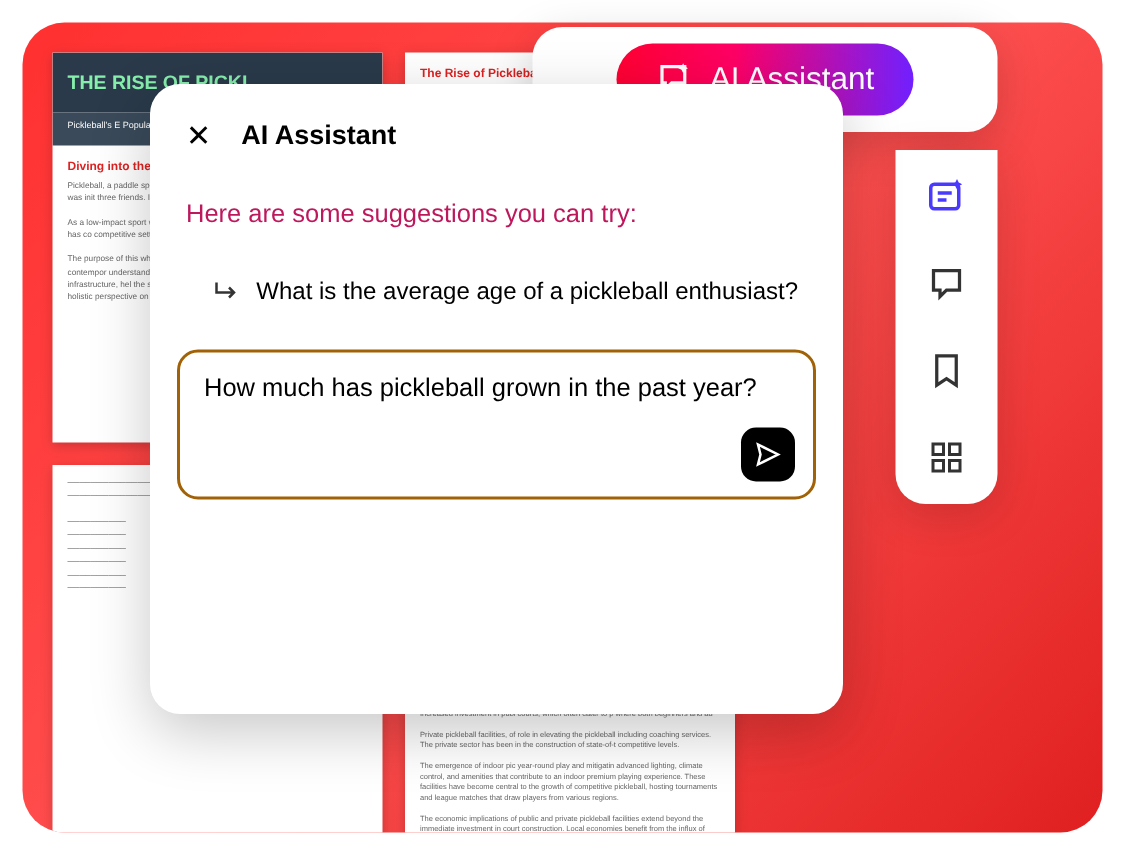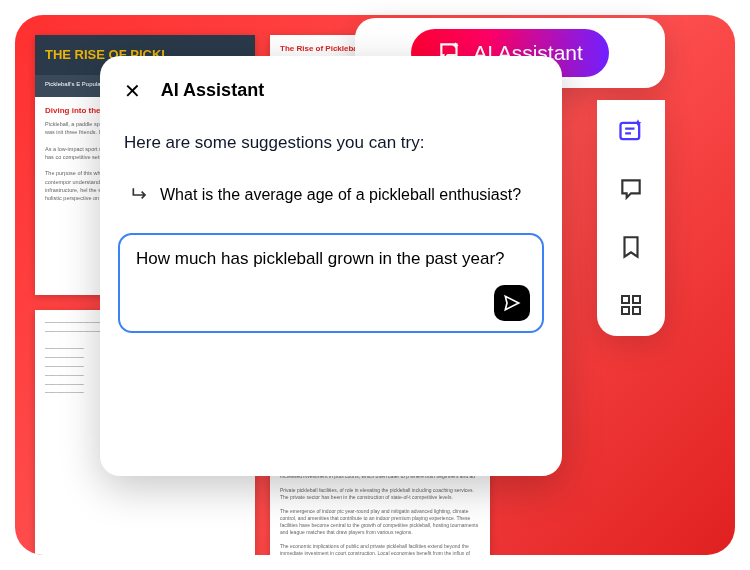--- a/index.html
+++ b/index.html
@@ -33,21 +33,21 @@
     font-size: 6px;
     color: #444;
     overflow: hidden;
     position: relative;
   }
   .doc-page.dark-header {
     background: #fff;
   }
   .doc-header-dark {
     background: #2a3a4a;
-    color: #eab308;
+    color: #86efac;
     padding: 12px 10px;
     font-weight: bold;
     font-size: 13px;
     line-height: 1.2;
   }
   .doc-sub-dark {
     background: #3a4a5a;
     color: #fff;
     padding: 6px 10px 10px;
     font-size: 6px;
@@ -149,40 +149,41 @@
     cursor: pointer;
     line-height: 1;
   }
   .panel-title {
     font-size: 18px;
     font-weight: 600;
   }
   .panel-intro {
     padding: 0 24px;
     font-size: 17px;
-    color: #0f172a;
+    color: #be185d;
     margin-bottom: 16px;
   }
   .suggestion {
     margin: 6px 18px;
     padding: 10px 12px;
     font-size: 16px;
     display: flex;
     align-items: center;
     gap: 10px;
     cursor: pointer;
     border-radius: 8px;
+    justify-content: flex-end;
   }
   .arrow-sub {
     width: 20px; height: 20px;
     flex-shrink: 0;
   }
   .input-box {
     margin: 12px 18px 0;
-    border: 2px solid #3b82f6;
+    border: 2px solid #a16207;
     border-radius: 14px;
     padding: 14px 16px;
     font-size: 17px;
     position: relative;
     min-height: 100px;
   }
   .send-btn {
     position: absolute;
     bottom: 10px;
     right: 12px;

